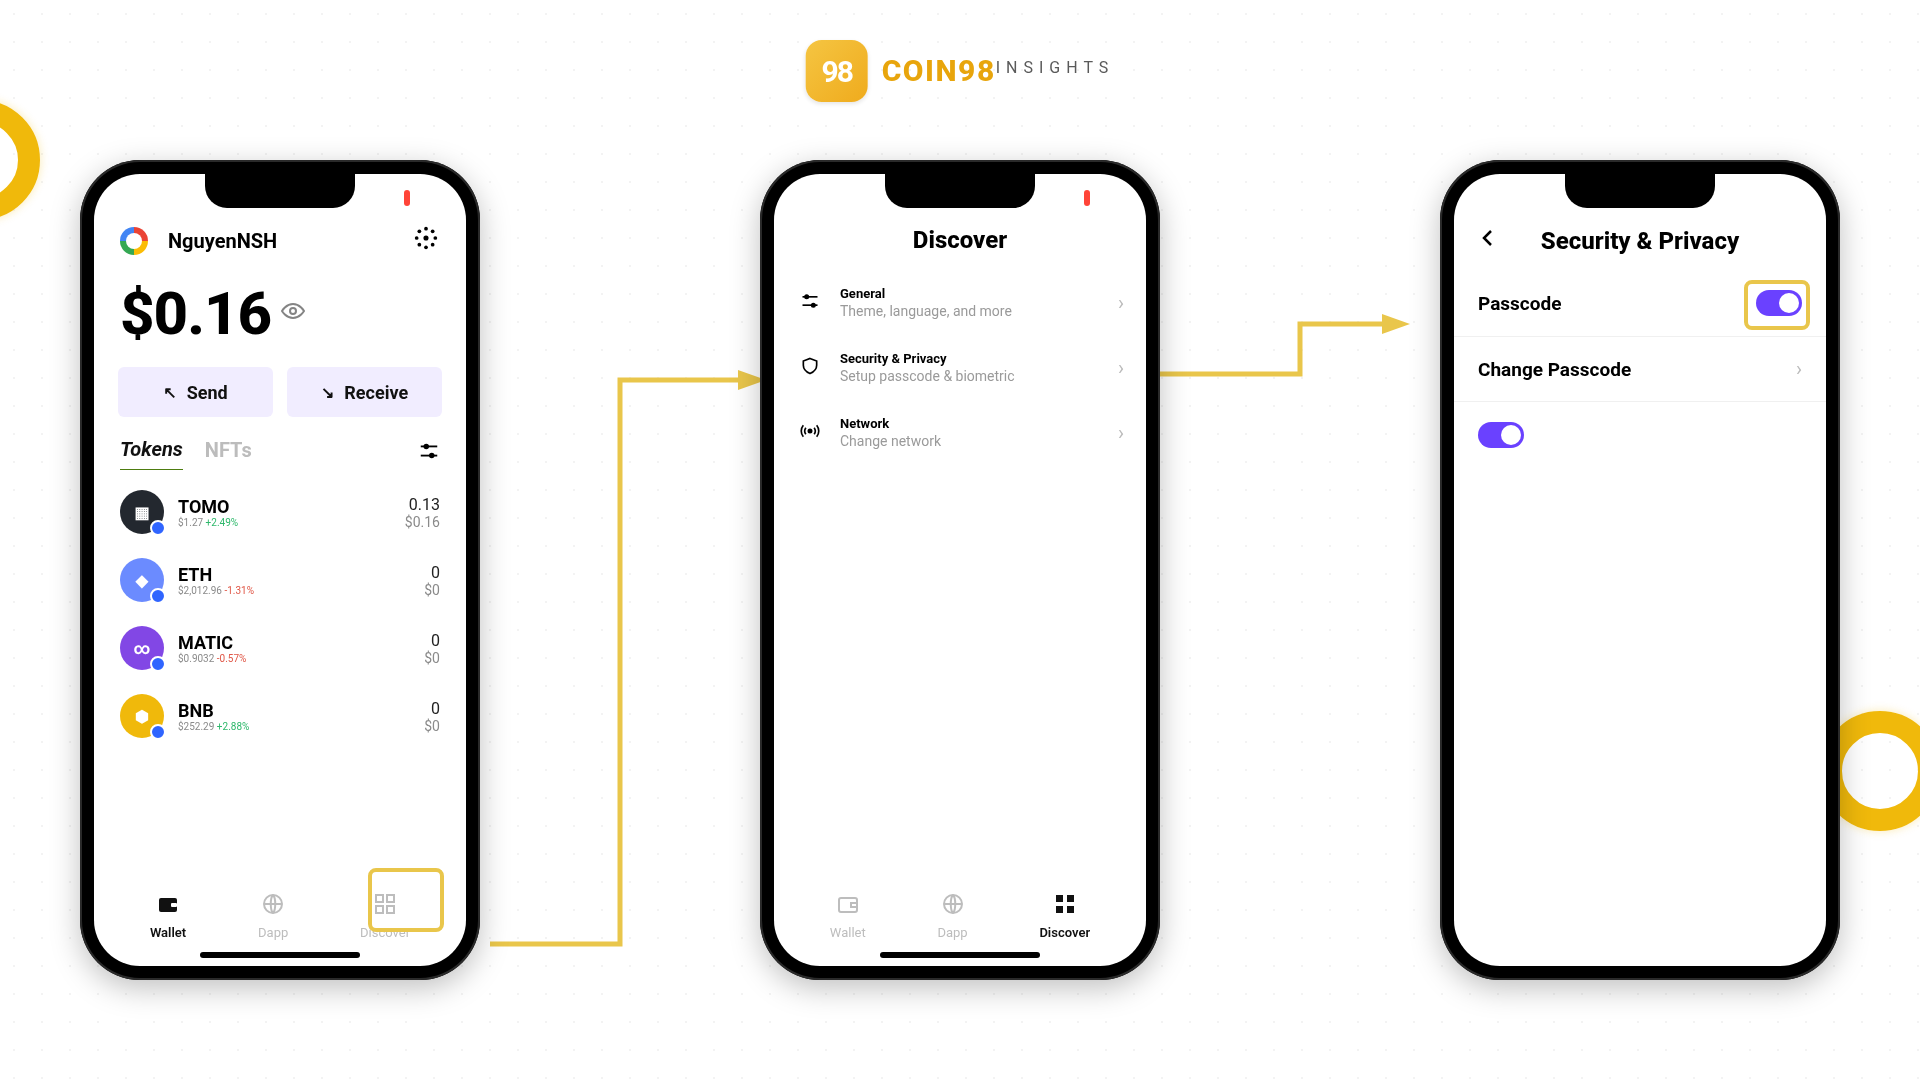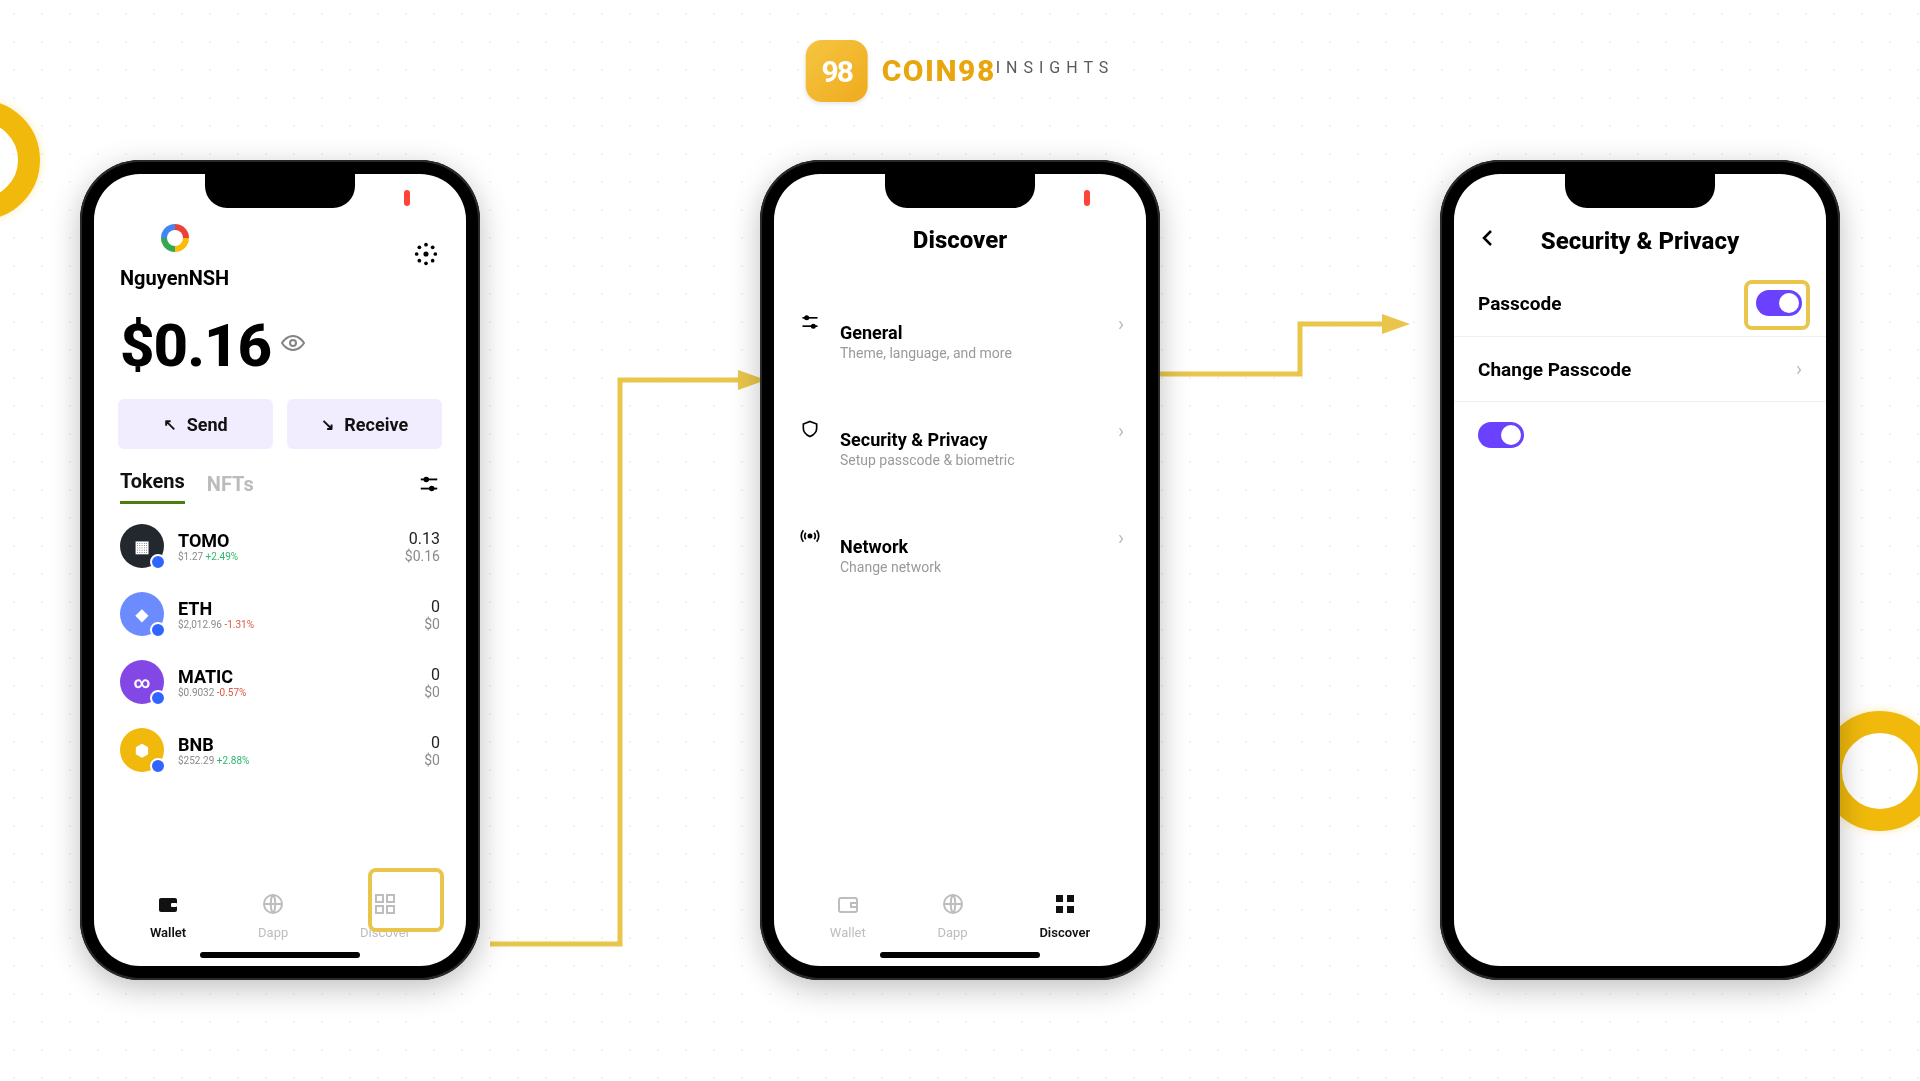--- a/index.html
+++ b/index.html
@@ -40,35 +40,35 @@
   box-shadow: 0 8px 30px rgba(0,0,0,.25), inset 0 0 0 2px #2a2a2a;
   position:relative;
 }
 .screen { width:100%; height:100%; background:#fff; border-radius:46px; overflow:hidden; position:relative; display:flex; flex-direction:column;}
 .notch { position:absolute; top:0; left:50%; transform:translateX(-50%); width:150px; height:34px; background:#000; border-radius:0 0 22px 22px; z-index:5;}
 
 .pill-red { position:absolute; top:16px; right:56px; width:6px; height:16px; background:#ff4438; border-radius:3px; }
 
 
 .s1-head { padding:50px 26px 10px; display:flex; align-items:center; justify-content:space-between;}
-.s1-head .acct{display:flex;align-items:center;gap:14px;flex-direction:column;}
+.s1-head .acct{display:flex;align-items:center;gap:20px;}
 .glogo{width:28px;height:28px;border-radius:50%;background:conic-gradient(#ea4335 0 25%,#fbbc05 0 50%,#34a853 0 75%,#4285f4 0 100%);position:relative;}
 .glogo::after{content:"";position:absolute;inset:6px;background:#fff;border-radius:50%;}
 .acct-name{font-weight:700;font-size:20px;}
 .gear{font-size:26px;}
 .balance{padding:10px 26px 18px;display:flex;align-items:baseline;gap:10px;}
 .balance .amt{font-weight:800;font-size:60px;letter-spacing:-1px;}
 .eye{font-size:22px;opacity:.6;align-self:center;}
 .acts{padding:0 24px;display:flex;gap:14px;}
 .actbtn{flex:1;background:#f1edff;border-radius:6px;height:50px;display:flex;align-items:center;justify-content:center;gap:10px;font-weight:700;font-size:18px;color:#111;}
 .actbtn .ic{font-size:16px;color:#111;}
 .tabs{padding:20px 26px 0;display:flex;align-items:center;justify-content:space-between;}
 .tabs .left{display:flex;gap:22px;align-items:flex-end;}
 .tab{font-size:20px;font-weight:700;color:#bcbcbc;padding-bottom:8px;}
-.tab.active{color:#111;border-bottom:3px solid #4d7c0f;}
+.tab.active{color:#111;border-bottom:1px solid #4d7c0f;font-style:italic;}
 .filter-ic{font-size:20px;}
 
 .tokens{padding:8px 20px;display:flex;flex-direction:column;}
 .token{display:flex;align-items:center;padding:12px 6px;gap:14px;}
 .ticon{width:44px;height:44px;border-radius:50%;display:flex;align-items:center;justify-content:center;color:#fff;font-weight:700;position:relative;}
 .tbadge{position:absolute;right:-2px;bottom:-2px;width:16px;height:16px;border-radius:50%;background:#3065ff;border:2px solid #fff;}
 .tinfo{flex:1;}
 .tinfo .sym{font-weight:700;font-size:18px;}
 .tinfo .sub{font-size:10px;color:#8a8a8a;}
 .tinfo .sub .chg.pos{color:#2eb86b;}
@@ -85,21 +85,21 @@
 
 
 .hl{position:absolute;border:4px solid #e9c64b;border-radius:8px;pointer-events:none;}
 
 
 .s2-title{padding:52px 0 16px;text-align:center;font-weight:800;font-size:24px;}
 .mrow{display:flex;align-items:center;padding:16px 22px;gap:16px;}
 .mrow + .mrow{border-top:0;}
 .mic{width:28px;text-align:center;font-size:18px;color:#222;}
 .mtxt{flex:1;}
-.mtxt .mt1{font-weight:700;font-size:18px;margin-top:36px;}
+.mtxt .mt1{font-weight:700;font-size:13px;}
 .mtxt .mt2{font-size:14px;color:#9a9a9a;margin-top:2px;}
 .chev{color:#bbb;font-size:20px;}
 
 
 .s3-head{padding:52px 22px 14px;display:flex;align-items:center;}
 .s3-head .back{font-size:24px;width:30px;}
 .s3-head .tt{flex:1;text-align:center;font-weight:800;font-size:24px;margin-left:-30px;}
 .secrow{padding:20px 24px;display:flex;align-items:center;justify-content:space-between;gap:10px;}
 .secrow .srl{flex:1;}
 .secrow .srl .sr1{font-weight:700;font-size:19px;}

